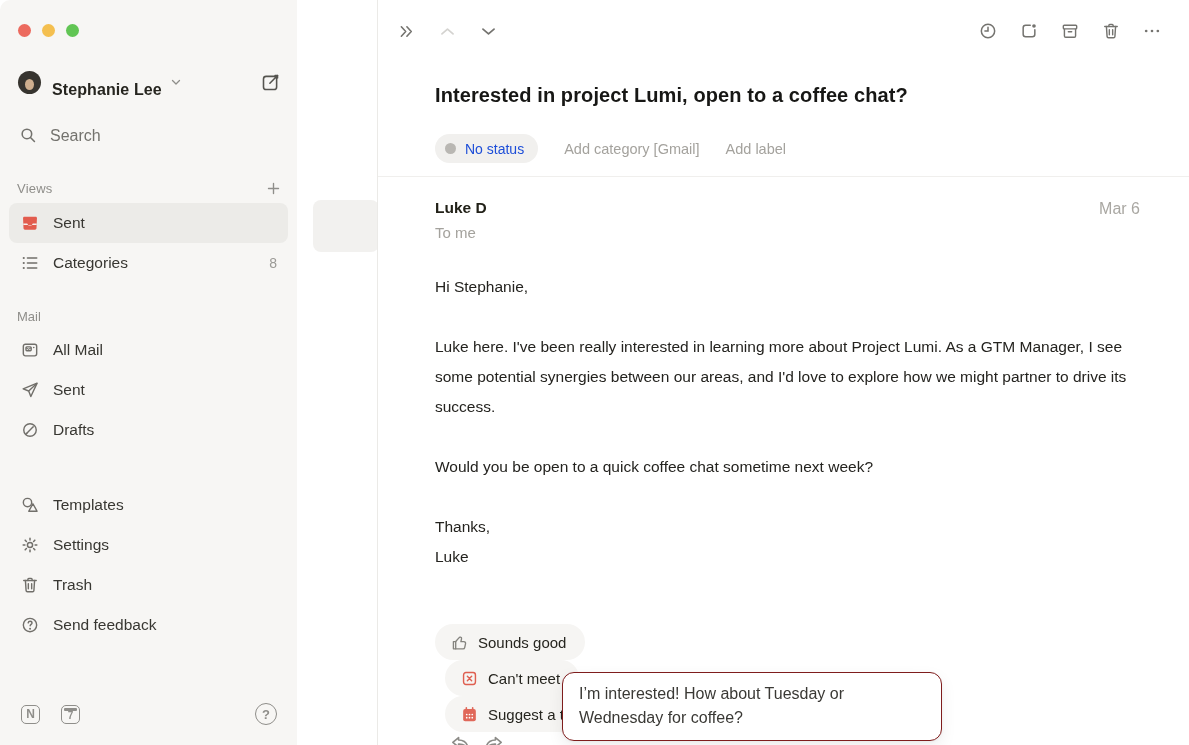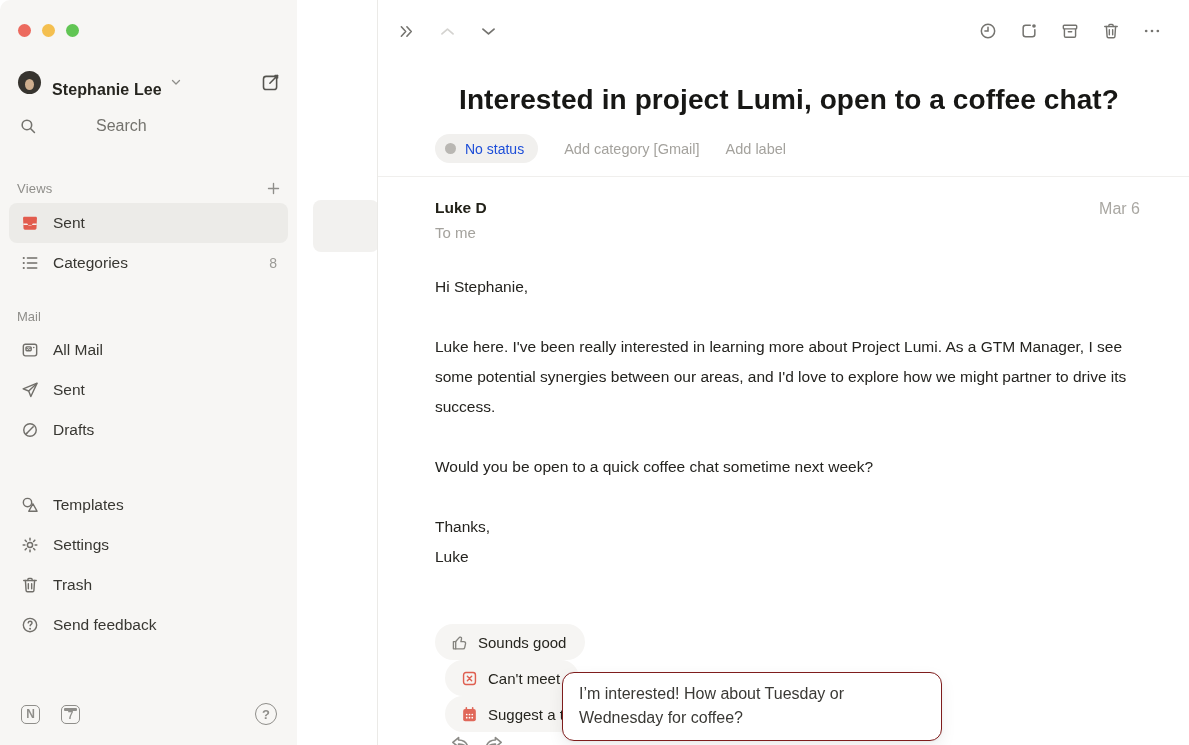--- a/index.html
+++ b/index.html
@@ -20,21 +20,21 @@
   .traffic { display:flex; gap:11px; padding:24px 0 0 18px; }
   .traffic .dot { width:13px; height:13px; border-radius:50%; }
 
   .profile-row { display:flex; align-items:center; margin:30px 16px 0 18px; height:30px; }
   .avatar { width:23px; height:23px; border-radius:50%; background:#37342f; position:relative; overflow:hidden; flex:0 0 auto; }
   .avatar::after { content:""; position:absolute; left:7px; top:8px; width:9px; height:11px; border-radius:50%; background:#cfae8e; }
   .profile-name { font-size:16px; font-weight:700; margin-left:11px; color:#26251f; letter-spacing:.1px;margin-top:16px; }
   .profile-chevron { margin-left:8px; color:#8f8e8a; }
   .compose-btn { margin-left:auto; color:#55544f; cursor:pointer; }
 
-  .search-row { display:flex; align-items:flex-start; margin:20px 16px 0 19px; height:28px; color:#73726d;gap:46px; }
+  .search-row { display:flex; align-items:flex-end; margin:20px 16px 0 19px; height:28px; color:#73726d; }
   .search-label { font-size:16px; margin-left:12px; color:#73726d; }
 
   .section-head { display:flex; align-items:center; margin:32px 16px 4px 17px; height:22px; }
   .section-label { font-size:13px; color:#8f8e8a; letter-spacing:.2px; }
   .section-plus { margin-left:auto; color:#8f8e8a; cursor:pointer; }
 
   .side-item {
     display:flex; align-items:center; height:40px; margin:0 9px; padding:0 11px;
     border-radius:8px; cursor:pointer; font-size:15.5px; color:#383732;
   }
@@ -67,21 +67,21 @@
 
   
   .main { position:absolute; left:378px; top:0; width:811px; height:745px; background:#fff; }
   .main-toolbar { position:absolute; left:0; right:0; top:0; height:62px; display:flex; align-items:center; padding:0 27px 0 19px; }
   .tb-ic { cursor:pointer; color:#74736f; }
   .tb-ic + .tb-ic { margin-left:22px; }
   .tb-ic.disabled { color:#d4d3d0; cursor:default; }
   .tb-right { margin-left:auto; display:flex; align-items:center; gap:21px; color:#8c8b87; }
   .tb-right .tb-ic { margin-left:0; }
 
-  .subject { position:absolute; left:57px; top:84px; width:700px; font-size:28px; font-weight:700; color:#171715; letter-spacing:.1px;margin-left:24px; }
+  .subject { position:absolute; left:57px; top:84px; width:700px; font-size:20px; font-weight:700; color:#171715; letter-spacing:.1px; }
   .chip-row { position:absolute; left:57px; top:134px; display:flex; align-items:center; gap:26px; }
   .status-chip {
     display:flex; align-items:center; gap:9px; background:#f1f0ee; border-radius:15px;
     height:29px; padding:0 14px 0 10px; cursor:pointer;
   }
   .status-dot { width:11px; height:11px; border-radius:50%; background:#b9b7b3; }
   .status-chip .txt { font-size:14px; color:#1d4ed8; font-weight:400; }
   .chip-ghost { font-size:14.5px; color:#a4a29d; cursor:pointer; }
 
   .h-divider { position:absolute; left:0; right:0; top:176px; height:1px; background:#f0efed; }

